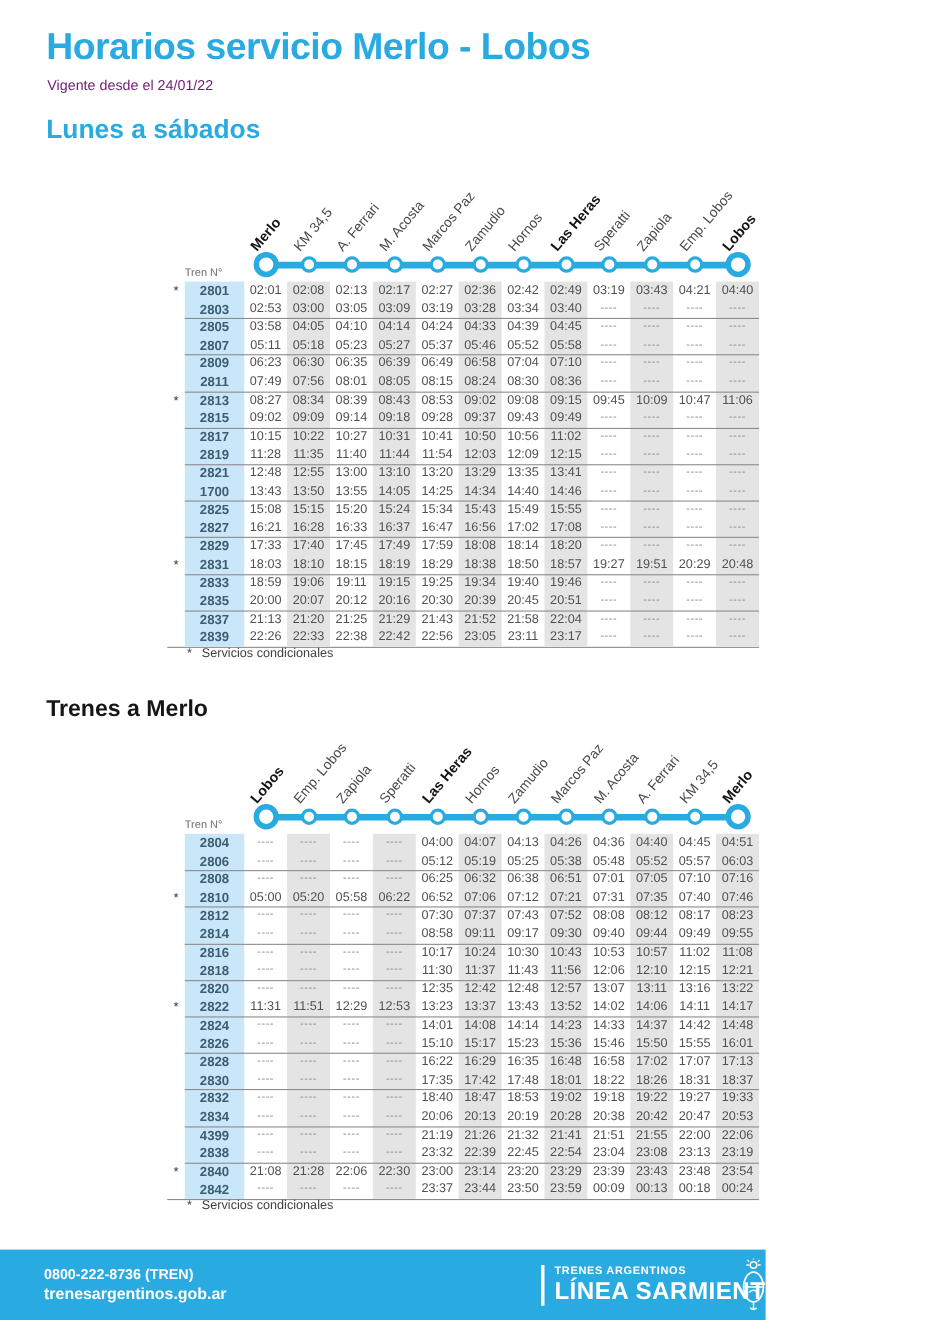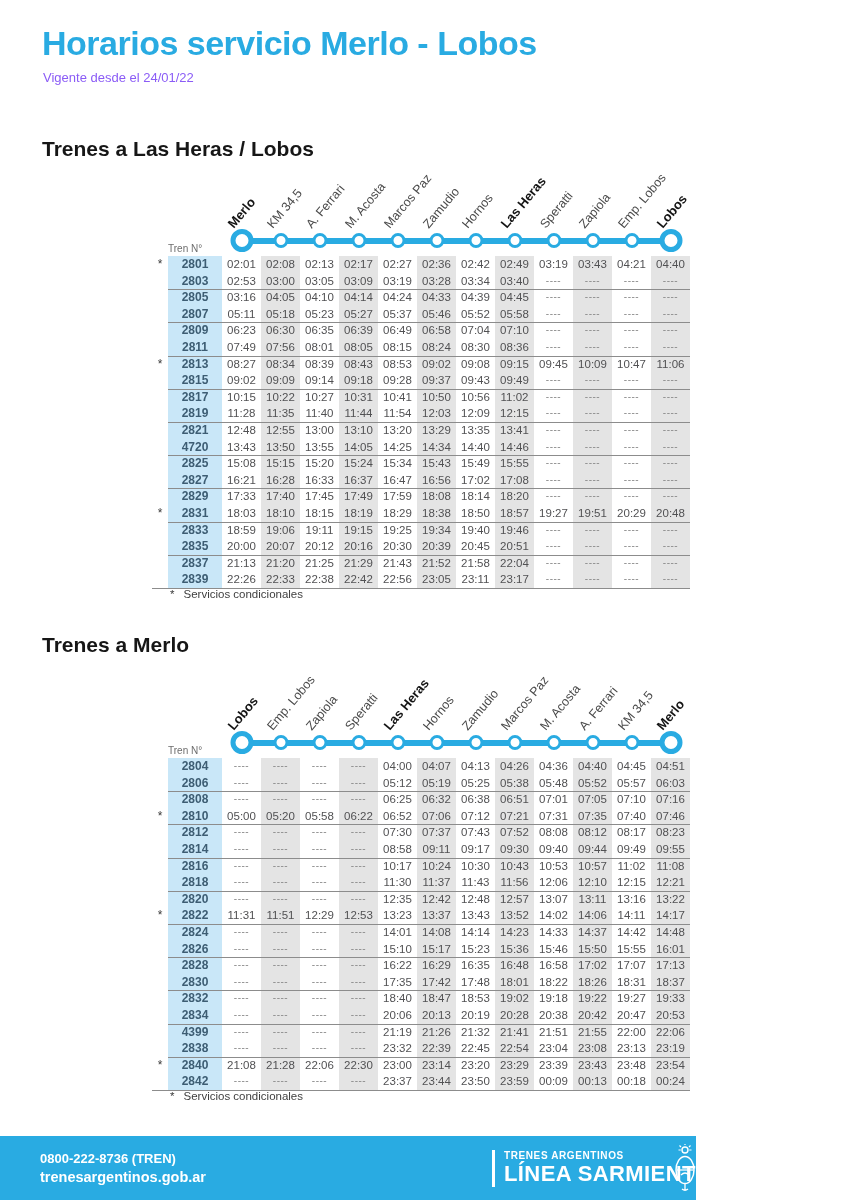--- a/index.html
+++ b/index.html
@@ -1,20 +1,20 @@
 <!DOCTYPE html>
 <html><head>
 <meta charset="utf-8">
 <style>
   html,body{margin:0;padding:0;background:#ffffff;}
   .page{position:relative;width:696px;height:1200px;background:#ffffff;overflow:hidden;
         font-family:"Liberation Sans", sans-serif;}
   .abs{position:absolute;}
   .doc-title{left:42px;top:24px;font-size:34px;font-weight:bold;color:#29abe2;letter-spacing:-0.5px;}
-  .doc-subtitle{left:43px;top:70px;font-size:13px;color:#8b5cf6;}
+  .doc-subtitle{left:43px;top:70px;font-size:13px;color:#701a75;}
   .day-heading{left:42px;top:104px;font-size:24px;font-weight:bold;color:#29abe2;}
   .dir-heading{left:42px;font-size:21px;font-weight:bold;color:#161616;}
   .dir1{top:137px;}
   .dir2{top:633px;}
 
   .timetable{position:absolute;left:152px;width:538px;height:452px;}
   .tt1{top:170px;}
   .tt2{top:672px;}
   .tt-diagram{position:absolute;left:0;top:0;width:538px;height:86px;}
   .tt-line{position:absolute;left:89px;top:68px;width:430px;height:6px;background:#29abe2;border-radius:3px;}
@@ -50,21 +50,21 @@
   .ministry-line1{font-size:11px;font-weight:bold;line-height:14px;}
   .ministry-line2{font-size:12.5px;font-weight:bold;line-height:15px;}
 </style>
 </head>
 <body>
 
 <div class="page">
 
   <div class="abs doc-title">Horarios servicio Merlo - Lobos</div>
   <div class="abs doc-subtitle">Vigente desde el 24/01/22</div>
-  <div class="abs dir-heading dir1">Trenes a Las Heras / Lobos</div>
+  <div class="abs day-heading">Lunes a sábados</div>
 
   <div class="timetable tt1">
     <div class="tt-diagram">
       <div class="tt-line"></div>
       <div class="tt-trenlabel">Tren N°</div>
     <div class="tt-station bold" style="left: 83.5px;">Merlo</div>
         <div class="tt-stop end" style="left: 89.5px;"></div>
         <div class="tt-station" style="left: 122.5px;">KM 34,5</div>
         <div class="tt-stop" style="left: 128.5px;"></div>
         <div class="tt-station" style="left: 161.5px;">A. Ferrari</div>
@@ -124,21 +124,21 @@
           <div class="cell-time">03:34</div>
           <div class="cell-time">03:40</div>
           <div class="cell-time dash">----</div>
           <div class="cell-time dash">----</div>
           <div class="cell-time dash">----</div>
           <div class="cell-time dash">----</div>
         </div>
         <div class="tt-row">
           <div class="cell-star"></div>
           <div class="cell-train">2805</div>
-          <div class="cell-time">03:16</div>
+          <div class="cell-time">03:58</div>
           <div class="cell-time">04:05</div>
           <div class="cell-time">04:10</div>
           <div class="cell-time">04:14</div>
           <div class="cell-time">04:24</div>
           <div class="cell-time">04:33</div>
           <div class="cell-time">04:39</div>
           <div class="cell-time">04:45</div>
           <div class="cell-time dash">----</div>
           <div class="cell-time dash">----</div>
           <div class="cell-time dash">----</div>
@@ -267,21 +267,21 @@
           <div class="cell-time">13:29</div>
           <div class="cell-time">13:35</div>
           <div class="cell-time">13:41</div>
           <div class="cell-time dash">----</div>
           <div class="cell-time dash">----</div>
           <div class="cell-time dash">----</div>
           <div class="cell-time dash">----</div>
         </div>
         <div class="tt-row">
           <div class="cell-star"></div>
-          <div class="cell-train">4720</div>
+          <div class="cell-train">1700</div>
           <div class="cell-time">13:43</div>
           <div class="cell-time">13:50</div>
           <div class="cell-time">13:55</div>
           <div class="cell-time">14:05</div>
           <div class="cell-time">14:25</div>
           <div class="cell-time">14:34</div>
           <div class="cell-time">14:40</div>
           <div class="cell-time">14:46</div>
           <div class="cell-time dash">----</div>
           <div class="cell-time dash">----</div>

